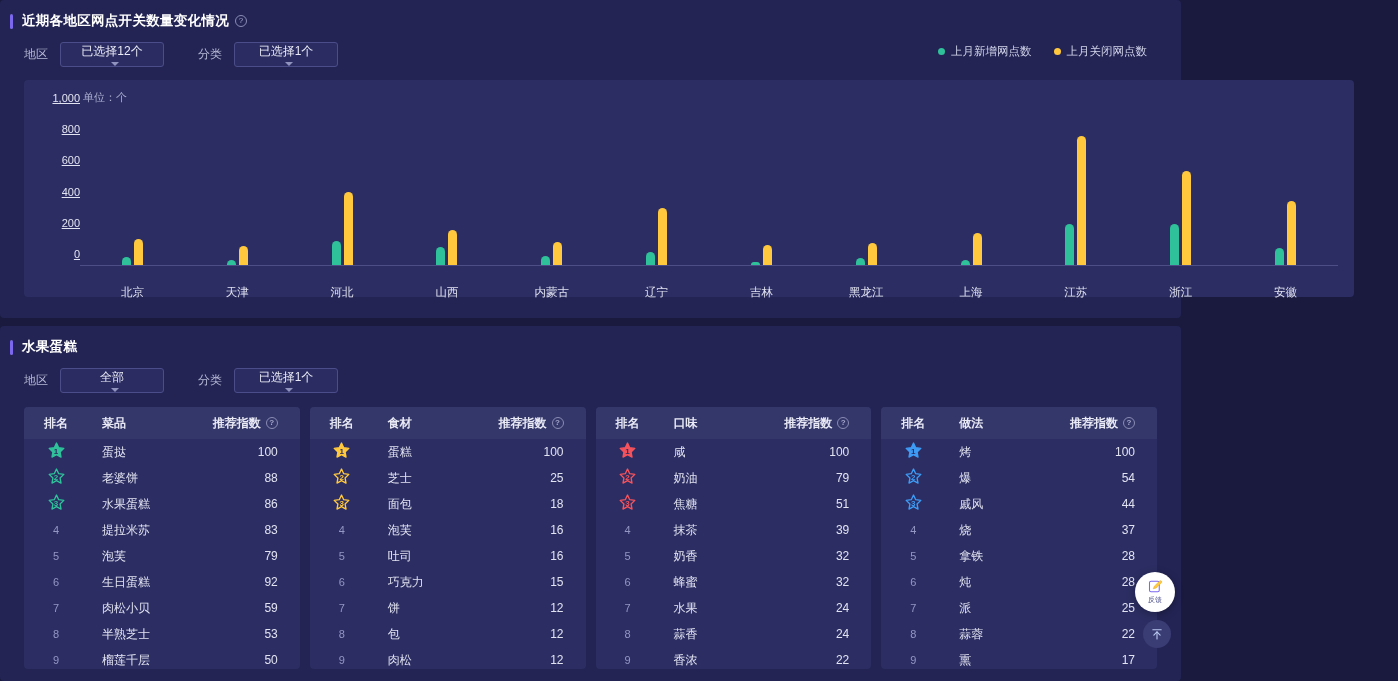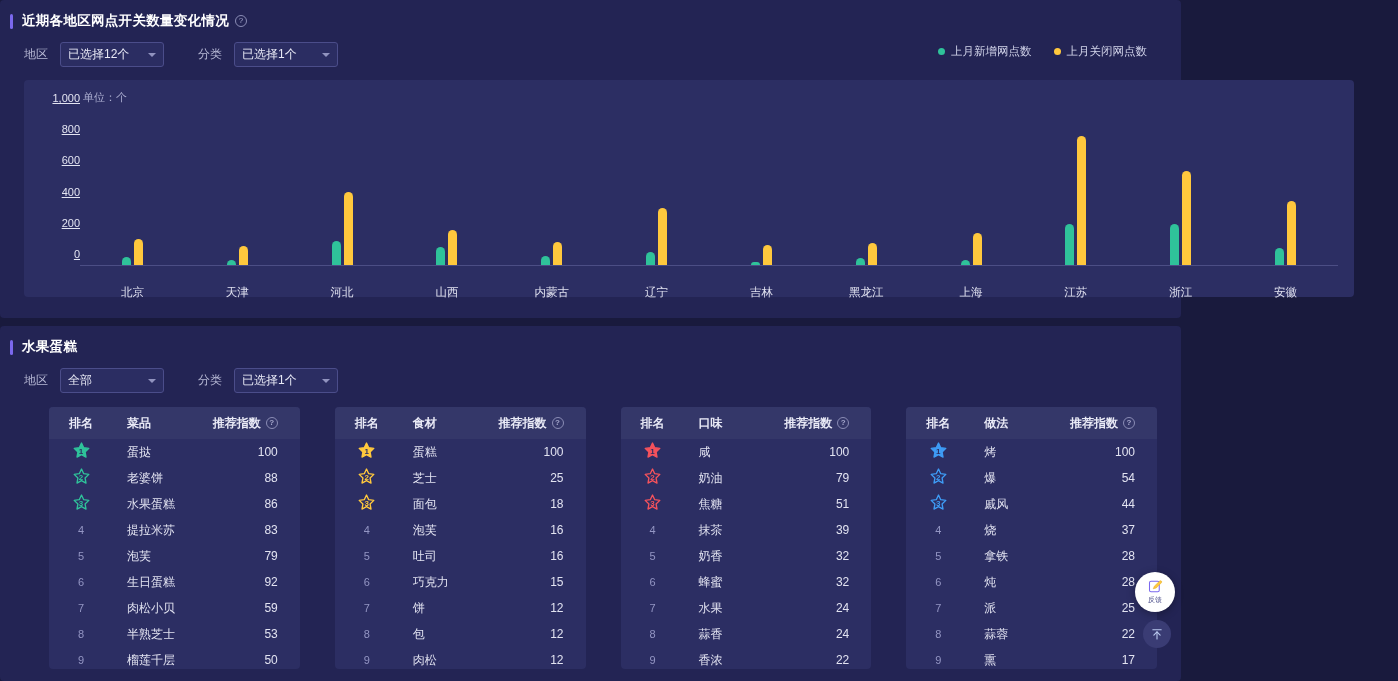--- a/index.html
+++ b/index.html
@@ -53,20 +53,21 @@
   .filter-label { font-size: 12px; color: #b8bad6; margin-right: 2px; }
   .select {
     display: flex; align-items: center; justify-content: space-between;
     width: 104px; height: 25px;
     background: #2b2d62;
     border: 1px solid #4b4d8a;
     border-radius: 3px;
     padding: 0 7px;
     font-size: 12px; color: #e9eaf6;
     cursor: pointer;
+    flex-direction: column;
   }
   .select .chev {
     width: 0; height: 0; margin-left: 6px;
     border-left: 4px solid transparent;
     border-right: 4px solid transparent;
     border-top: 4.5px solid #9193bf;
   }
   .filter-gap { width: 14px; }
 
   
@@ -129,21 +130,20 @@
   .tables {
     display: flex; gap: 10px;
     padding: 14px 24px 0 24px;
   }
   .table-card {
     flex: 1 1 0;
     background: #2c2e63;
     border-radius: 4px;
     overflow: hidden;
     height: 262px;
-    margin-left: 25px;
   }
   table { width: 100%; border-collapse: collapse; table-layout: fixed; }
   thead th {
     background: #343769;
     font-size: 12px; font-weight: bold; color: #e9eaf6;
     height: 32px; text-align: left;
     padding: 0 6px;
   }
   th.c-rank { width: 64px; text-align: center; }
   th.c-name { width: auto; padding-left: 14px; }

